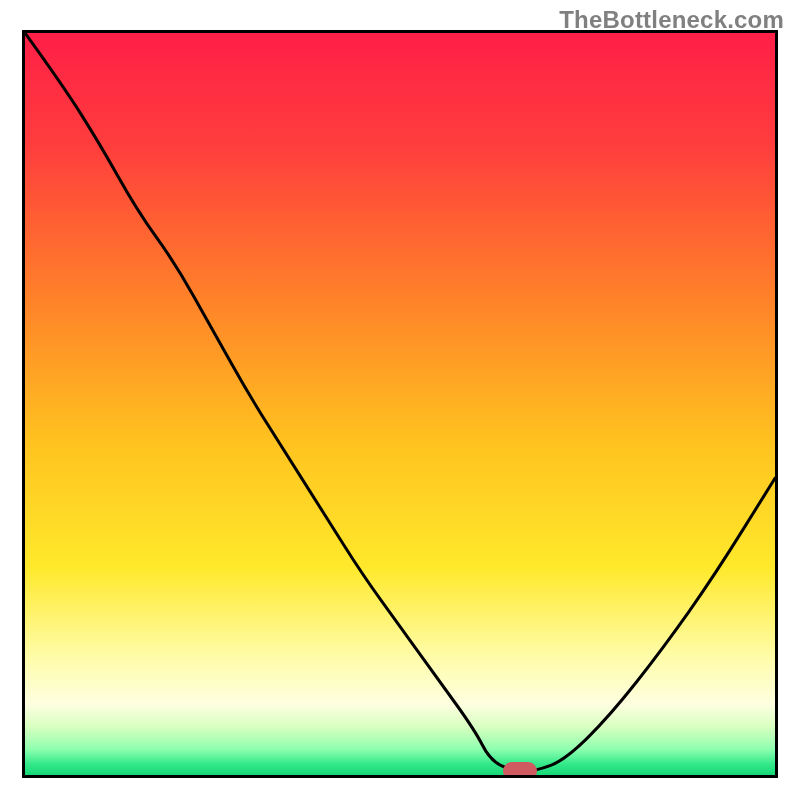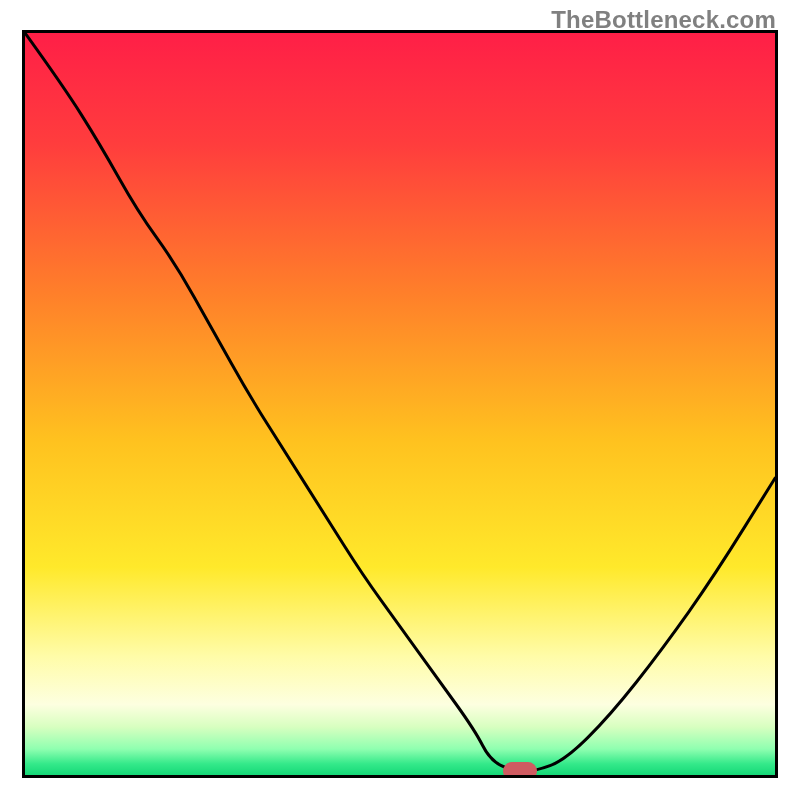--- a/index.html
+++ b/index.html
@@ -12,21 +12,21 @@
     font-family: Arial, Helvetica, sans-serif;
   }
   .stage {
     position: relative;
     width: 800px;
     height: 800px;
   }
   .watermark {
     position: absolute;
     top: 6px;
-    right: 24px;
+    right: 16px;
     font-size: 24px;
     font-weight: 600;
     color: #808080;
     letter-spacing: 0.2px;
   }
   .frame {
     position: absolute;
     left: 22px;
     top: 30px;
     width: 756px;   

